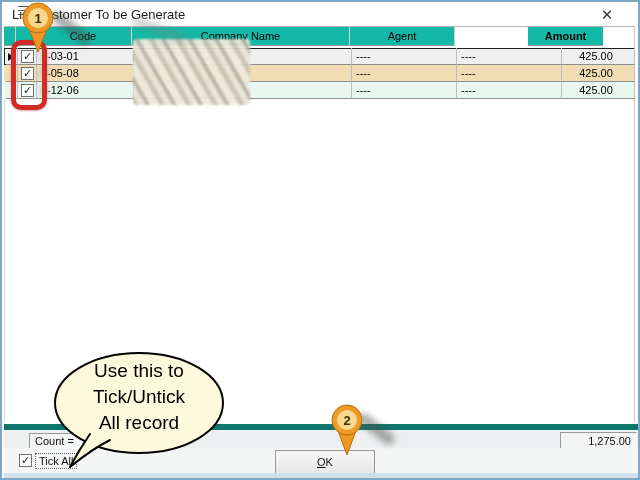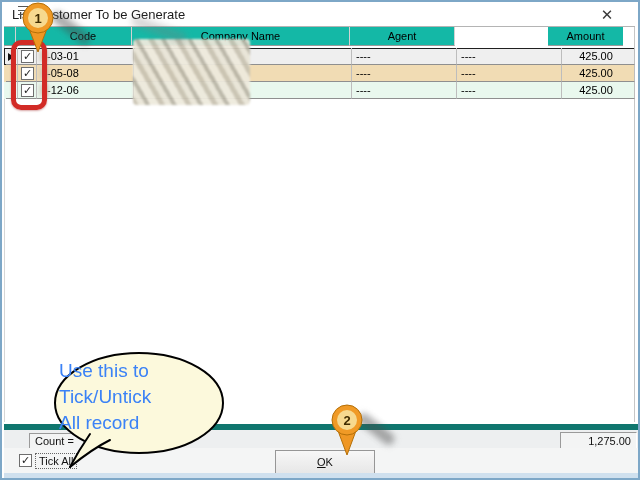--- a/index.html
+++ b/index.html
@@ -59,21 +59,21 @@
       filter:blur(1.2px);opacity:.95;z-index:5;}
   .hdr-smudge{left:128px;top:22px;width:58px;height:11px;background:rgba(125,125,125,.30);
       transform:rotate(20deg);filter:blur(3px);z-index:5;border-radius:6px;}
   .red-rect{left:9px;top:38px;width:36px;height:70px;border:5px solid #d22b26;border-radius:10px;
       box-shadow:0 1px 2px rgba(140,0,0,.35);z-index:6;}
   .pin-shadow{background:rgba(75,75,75,.45);filter:blur(3px);border-radius:6px;
       transform:rotate(38deg);z-index:7;}
   .shadow1{left:46px;top:20px;width:46px;height:12px;}
   .shadow2{left:352px;top:421px;width:44px;height:12px;}
   .balloon{left:48px;top:344px;width:180px;height:128px;z-index:8;}
-  .callout-text{z-index:9;font-size:19px;color:#3b82f6;width:160px;
+  .callout-text{z-index:9;font-size:19px;color:#000000;width:160px;text-align:center;
       left:57px;white-space:nowrap;}
   .pin{z-index:10;}
 </style>
 </head>
 <body>
 
 <div id="stage">
 
   <div class="abs titlebar"></div>
   <div class="abs title">List Customer To be Generate</div>
@@ -82,21 +82,21 @@
   <div class="abs grid-top-line"></div>
   <div class="abs grid-body"></div>
 
   <div class="abs hdr" style="left:2px;width:12px;"></div>
   <div class="abs hdr" style="left:14px;width:19px;"></div>
   <div class="abs corner-ico"></div>
   <div class="abs hdr" style="left:33px;width:97px;">Code</div>
   <div class="abs hdr" style="left:130px;width:218px;">Company Name</div>
   <div class="abs hdr" style="left:348px;width:105px;">Agent</div>
   <div class="abs hdr" style="left:453px;width:105px;margin-top:22px;">Area</div>
-  <div class="abs hdr" style="left:546px;width:75px;border-right:none;">Amount</div>
+  <div class="abs hdr" style="left:526px;width:75px;border-right:none;font-weight:bold;">Amount</div>
 
   <div class="abs row row-focus" style="top:46px;background:#efefef;">
     <div class="abs cell c-sel">
         <div class="abs rowsel-arrow" style="left:2px;"></div>
       </div>
     <div class="abs cell c-cb">
         <span class="abs checkbox">✓</span>
       </div>
     <div class="abs cell c-code"><span class="abs code-blur"></span><span>-03-01</span></div>
     <div class="abs cell c-comp"></div>

